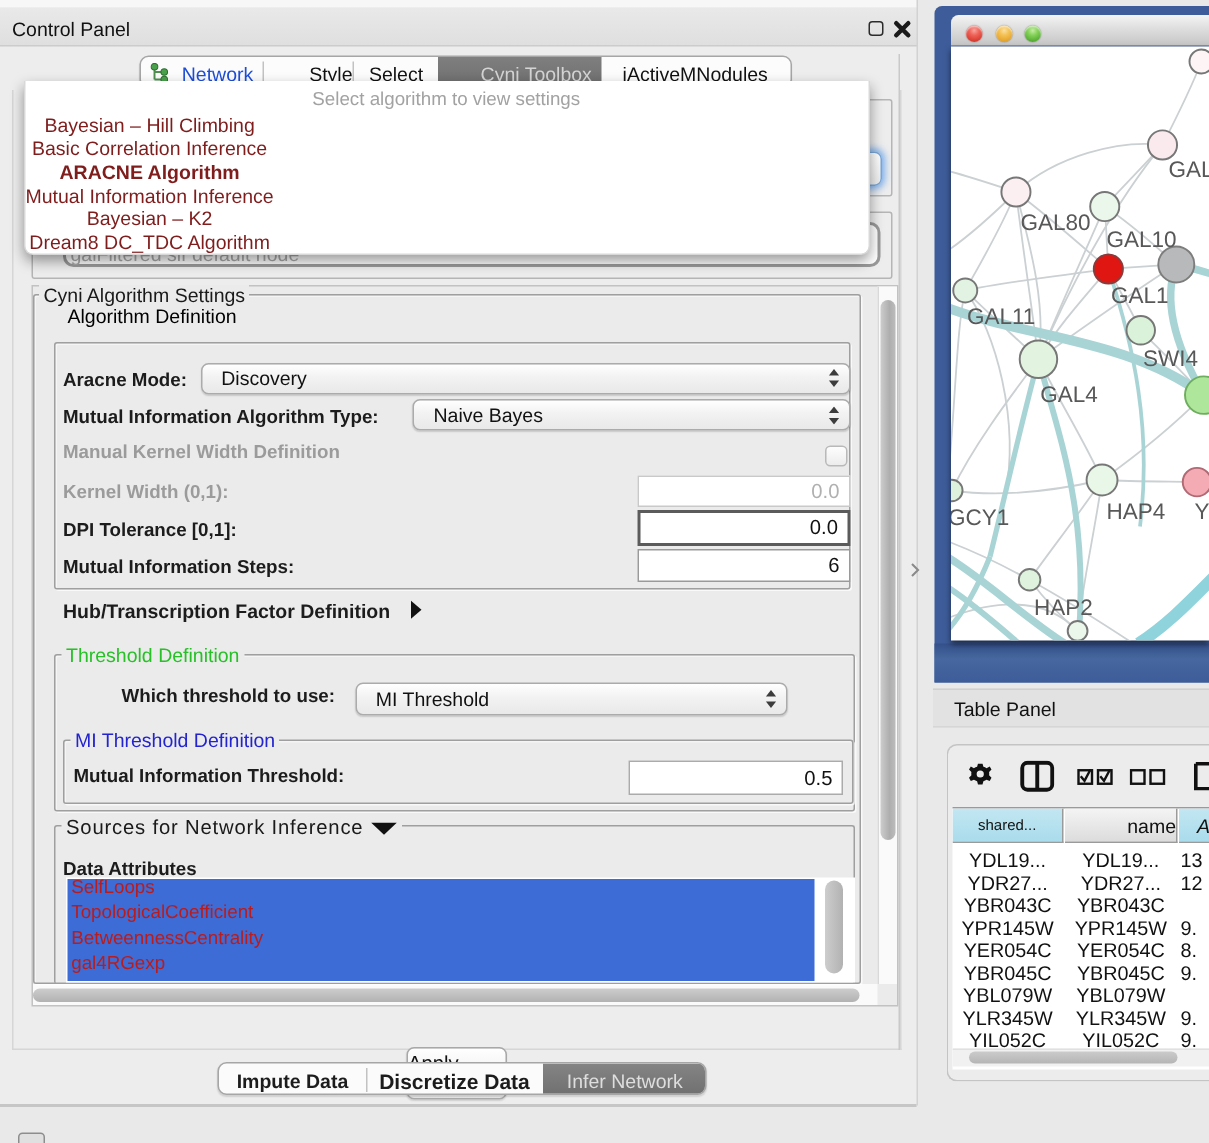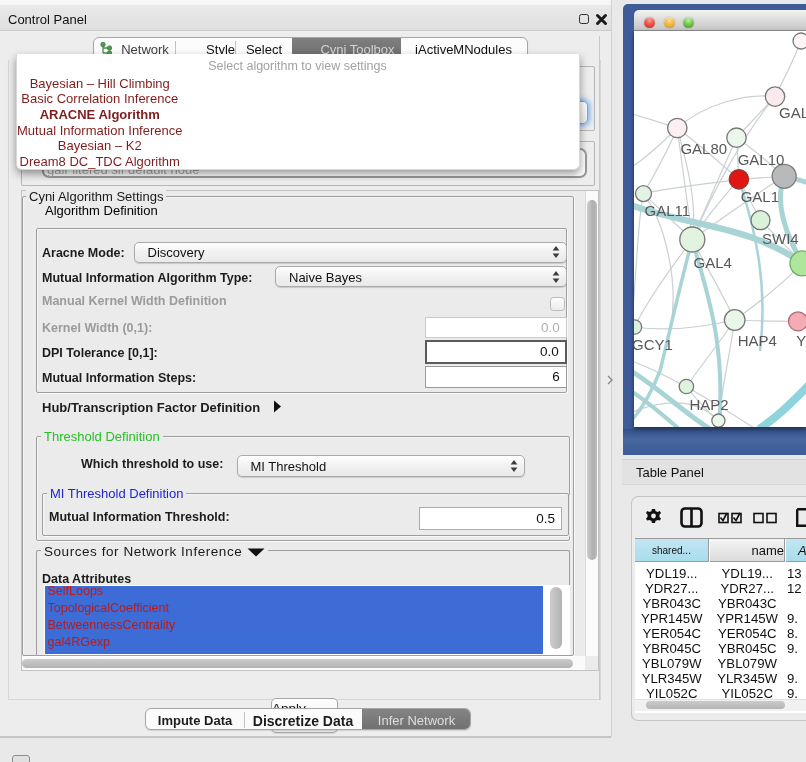--- a/index.html
+++ b/index.html
@@ -40,21 +40,21 @@
 <div class="abs" style="left:93px;top:37px;width:435px;height:22px;background:#fcfcfc;border:1px solid #a6a6a6;border-radius:6px;box-shadow:0 1px 1px rgba(0,0,0,.12);overflow:hidden;">
   <div class="abs" style="left:81px;top:3px;width:1px;height:16px;background:#c2c2c2;"></div>
   <div class="abs" style="left:141px;top:3px;width:1px;height:16px;background:#c2c2c2;"></div>
   <div class="abs" style="left:198px;top:0;width:109px;height:22px;background:linear-gradient(#7f7f7f,#6c6c6c);"></div>
   <svg class="abs" style="left:6px;top:4px;" width="13" height="14" viewBox="0 0 13 14">
     <path d="M3 3 L3 11 M3 11 L9 11 M3 6 L9 6" stroke="#4f8f4f" stroke-width="1.3" fill="none"></path>
     <circle cx="3" cy="2.5" r="2.2" fill="#49a24b" stroke="#2f7031" stroke-width=".7"></circle>
     <circle cx="9.5" cy="6" r="2.2" fill="#49a24b" stroke="#2f7031" stroke-width=".7"></circle>
     <circle cx="9.5" cy="11" r="2.2" fill="#49a24b" stroke="#2f7031" stroke-width=".7"></circle>
   </svg>
-  <div class="abs" style="left:22px;top:4px;width:58px;text-align:center;font-size:13px;color:#404040;">Network</div>
+  <div class="abs" style="left:22px;top:4px;width:58px;text-align:center;font-size:13px;color:#1d4ed8;">Network</div>
   <div class="abs" style="left:82px;top:4px;width:59px;text-align:right;font-size:13px;color:#111;">Style</div>
   <div class="abs" style="left:142px;top:4px;width:56px;text-align:center;font-size:13px;color:#111;">Select</div>
   <div class="abs" style="left:198px;top:4px;width:131px;text-align:center;font-size:13px;color:#d4d4d4;">Cyni Toolbox</div>
   <div class="abs" style="left:307px;top:4px;width:125px;text-align:center;font-size:13px;color:#111;">jActiveMNodules</div>
 </div>
 
 <div class="abs" style="left:21px;top:66px;width:574px;height:65px;border:1px solid #b5b5b5;border-radius:2px;"></div>
 <div class="abs" style="left:42px;top:101px;width:546px;height:23px;background:linear-gradient(#ffffff,#ececec);border:1.5px solid #7aa8d8;border-radius:5px;box-shadow:0 0 5px 2px rgba(90,156,237,.75);"></div>
 <div class="abs" style="left:21px;top:141px;width:574px;height:45px;border:1px solid #b5b5b5;border-radius:2px;"></div>
 <div class="abs" style="left:42px;top:148px;width:545px;height:30px;background:#fff;border:2px solid #9a9a9a;border-radius:7px;"></div>

